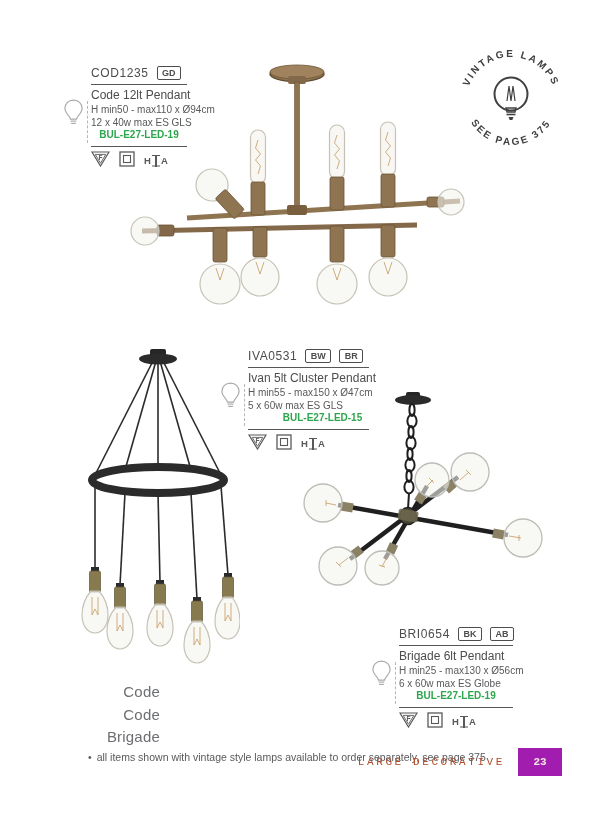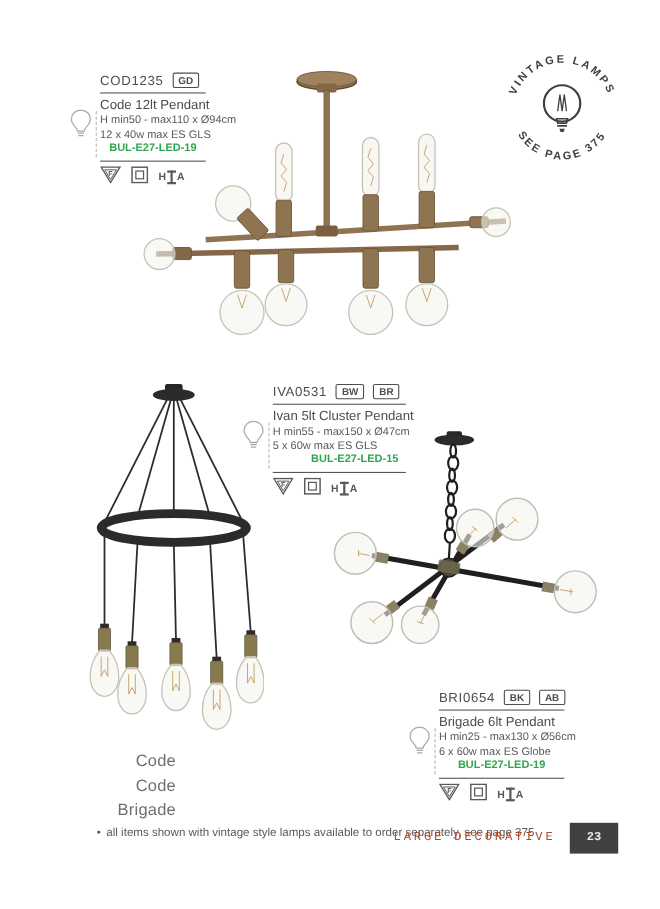--- a/index.html
+++ b/index.html
@@ -29,21 +29,21 @@
   .descriptions { position:absolute; left:88px; top:683px; width:440px; }
   .desc-row { display:flex; align-items:baseline; margin-bottom:5.5px;flex-direction:column; }
   .desc-name { width:72px; min-width:72px; text-align:right; font-size:15px; color:#6d6e71;
                margin-right:7px; letter-spacing:0.2px; }
   .desc-text { font-size:10.5px; color:#58595b; white-space:nowrap; }
   .desc-text::before { content:"•"; margin-right:5px; color:#58595b; }
 
   
   .footer { position:absolute; top:748px; right:38px; display:flex; align-items:center;font-family:Liberation Mono, monospace; }
   .footer-text { font-size:11px; letter-spacing:2.6px; color:#b04a28; margin-right:13px; }
-  .footer-page { width:44px; height:28px; background:#404040; color:#f4e6dc; font-size:11px;
+  .footer-page { width:44px; height:28px; background:#a21caf; color:#f4e6dc; font-size:11px;
                  font-weight:bold; display:flex; align-items:center; justify-content:center; }
 
   .abs { position:absolute; }
   svg text { font-family:"Liberation Sans", sans-serif; }
 </style>
 </head>
 <body>
 
 <div class="page">
 

